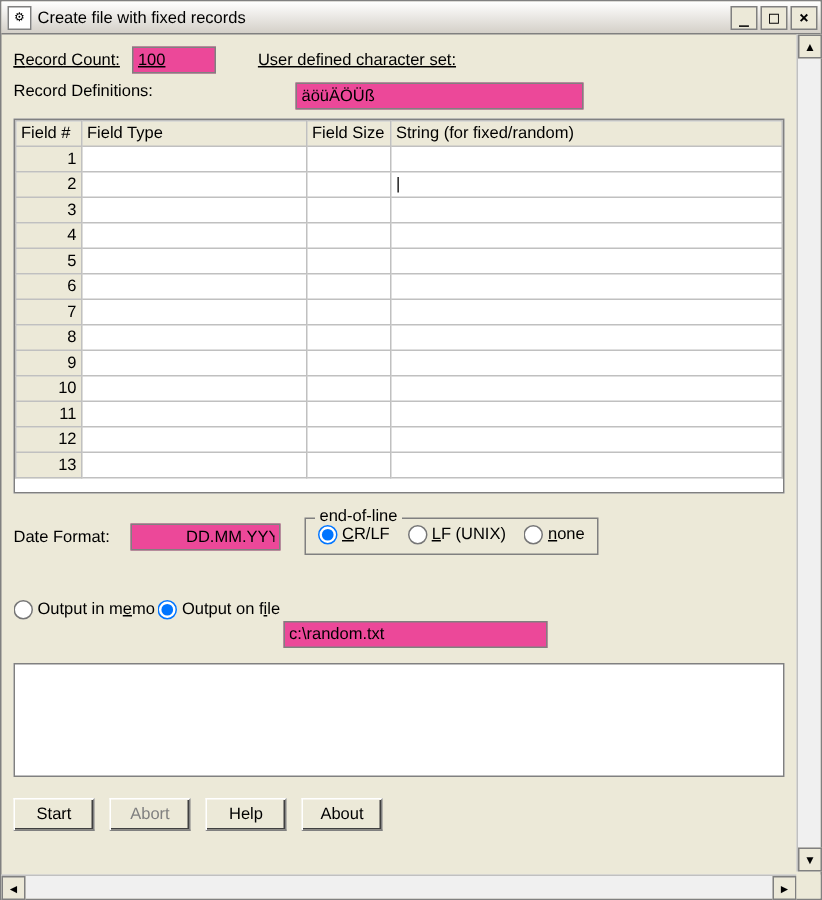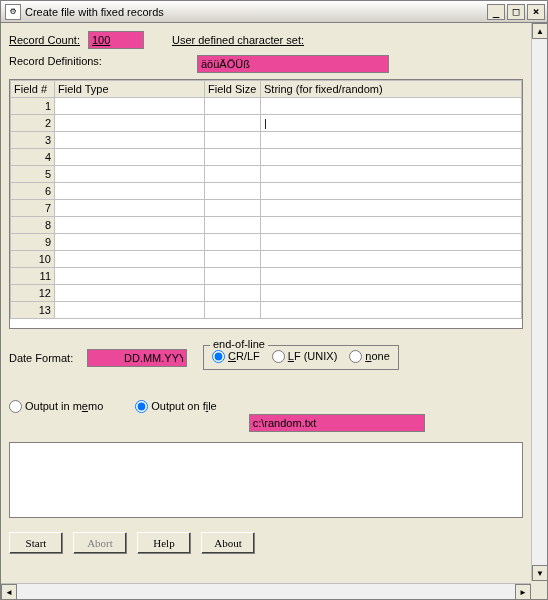--- a/index.html
+++ b/index.html
@@ -199,34 +199,33 @@
     }
     .radio-item {
       display: flex;
       gap: 3px;
       cursor: pointer;
     }
     input[type=radio] { margin: 0; }
     .output-row {
       display: flex;
       align-items: center;
-      gap: 32px;
+      gap: 2px;
       margin-top: 10px;
     }
     .memo {
       background: #fff;
       border: 1px solid #808080;
       height: 76px;
       margin-top: 10px;
     }
     .button-row {
       display: flex;
       gap: 10px;
       margin-top: 14px;
-      font-family: Liberation Serif, serif;
     }
     .btn {
       background: #ece9d8;
       border: 1px solid #808080;
       border-top-color: #fff;
       border-left-color: #fff;
       box-shadow: inset -1px -1px 0 #404040;
       height: 22px;
       padding: 0 10px;
       font-family: inherit;

